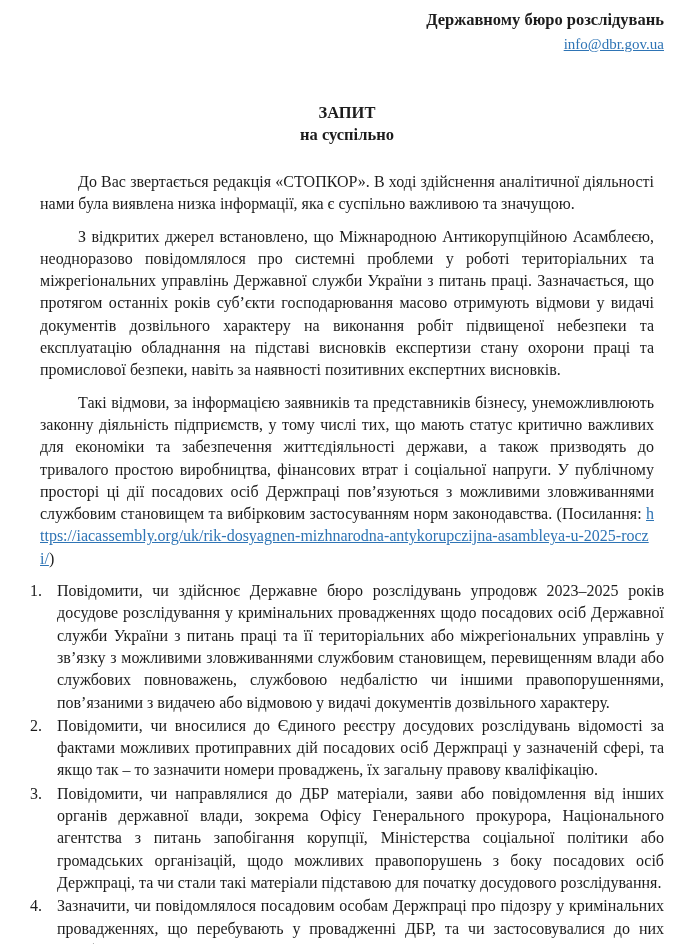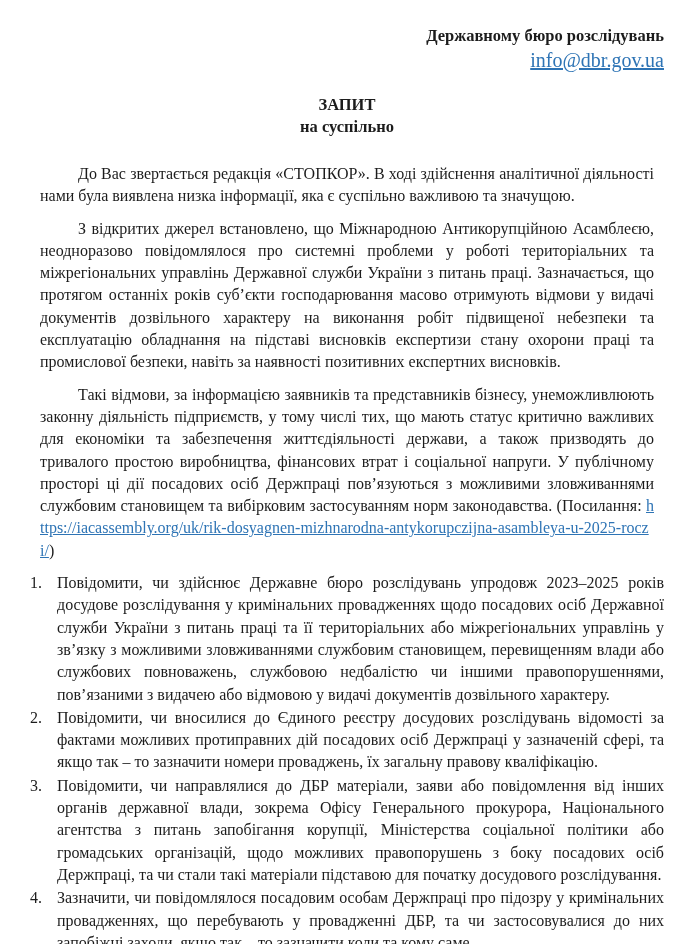--- a/index.html
+++ b/index.html
@@ -12,46 +12,46 @@
     height: 944px;
     overflow: hidden;
     font-family: "Liberation Serif", "DejaVu Serif", serif;
     color: #1c1c1c;
     -webkit-font-smoothing: antialiased;
   }
   .page {
     box-sizing: border-box;
     width: 694px;
     height: 944px;
-    padding: 24px 30px 10px 30px;
+    padding: 8px 30px 10px 30px;
     background: #ffffff;
   }
   .letter-header {
     text-align: right;
     line-height: 24px;
   }
   .recipient {
     font-weight: bold;
     font-size: 16.5px;
   }
   .link {
     color: #2E74B5;
     text-decoration: underline;
     cursor: pointer;
   }
   .email {
-    font-size: 20px;
+    font-size: 15px;
     font-family: Liberation Serif, serif;
   }
   .doc-title {
     text-align: center;
     font-weight: bold;
     font-size: 16.5px;
     line-height: 22px;
-    margin-top: 20px;
+    margin-top: 46px;
   }
   .body-text {
     margin-top: 25px;
     font-size: 16px;
     line-height: 22.3px;
   }
   p.para {
     margin: 10px;
     text-align: justify;
     text-indent: 38px;

